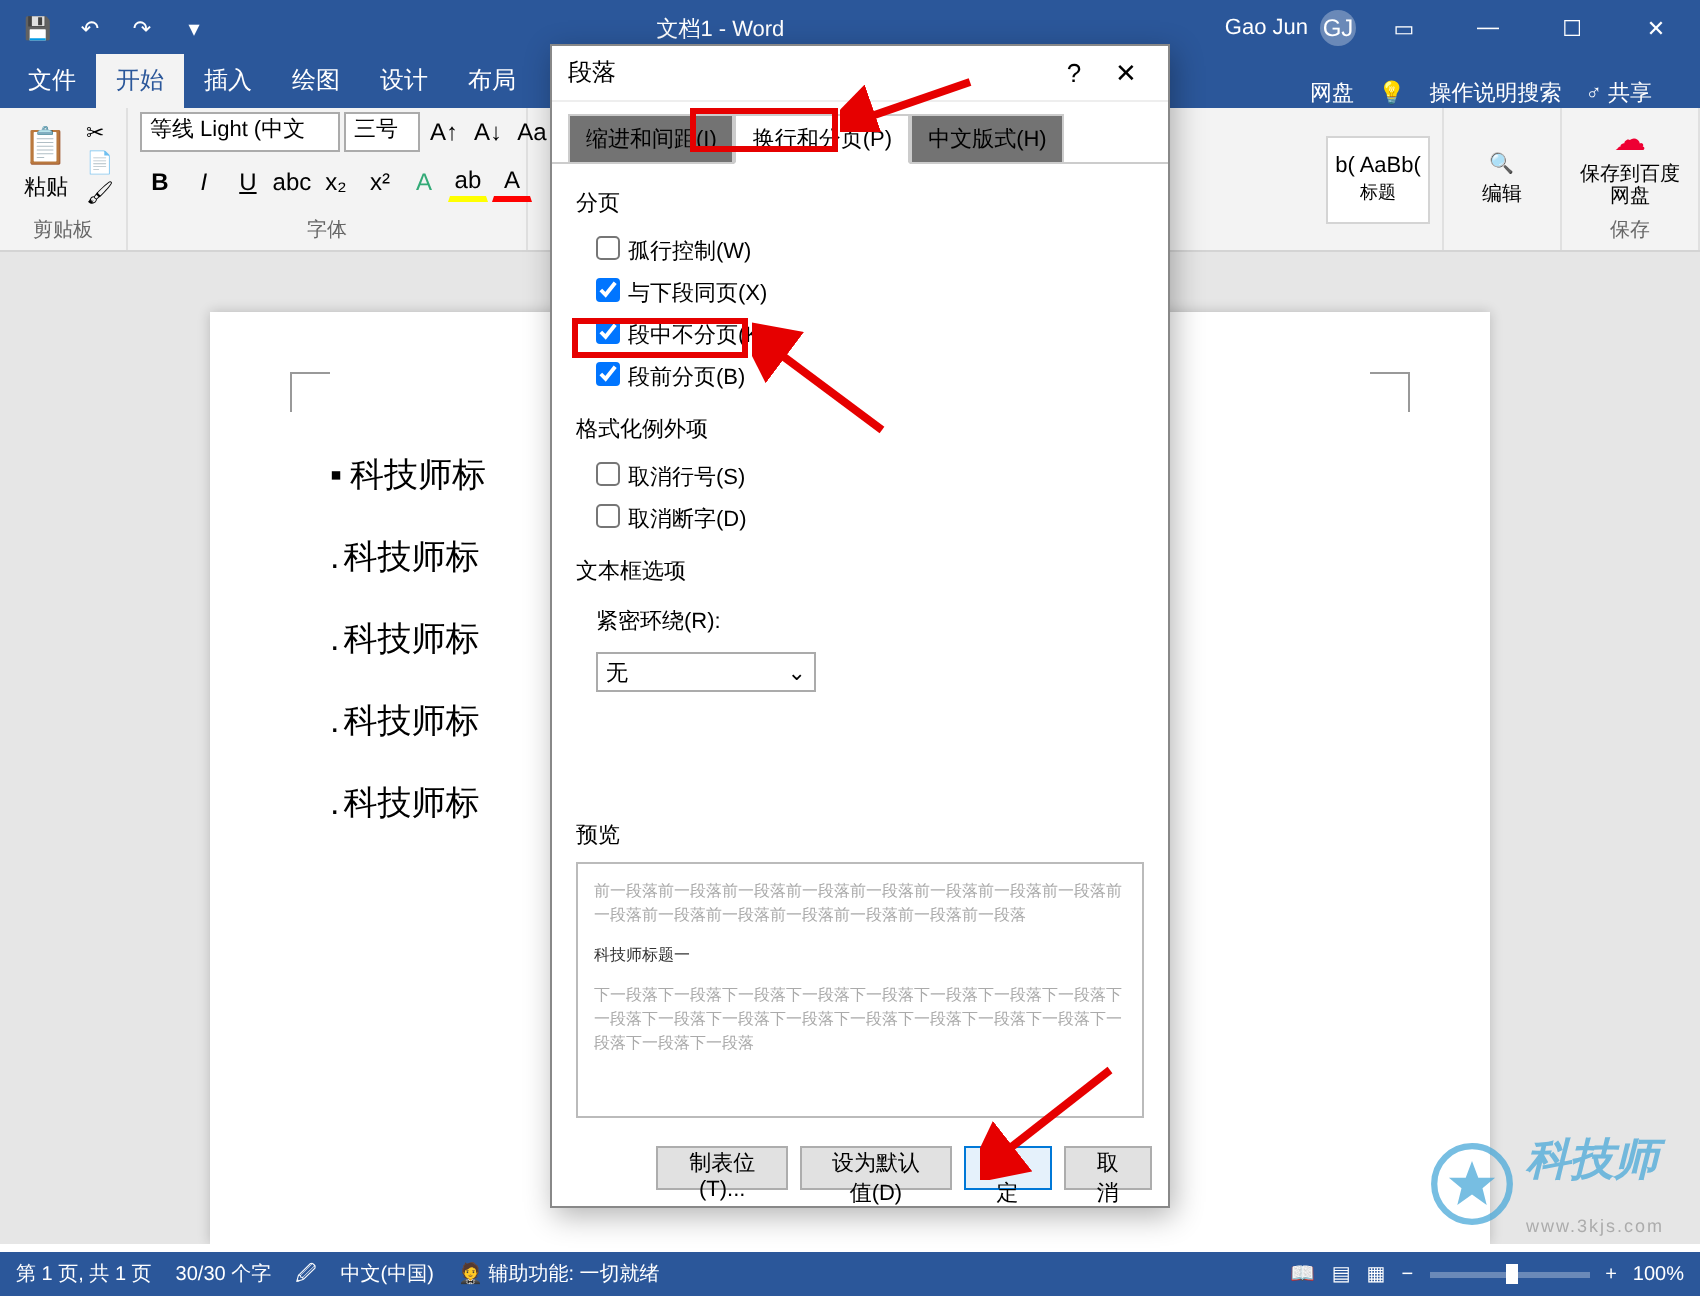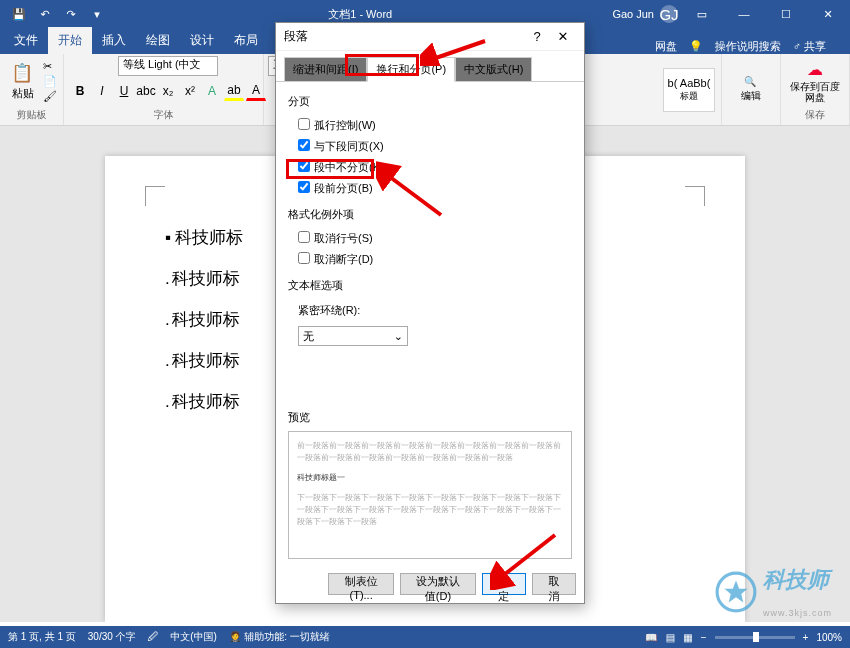--- a/index.html
+++ b/index.html
@@ -4,37 +4,37 @@
   <style>
     * { margin: 0; padding: 0; box-sizing: border-box; font-family: "Microsoft YaHei", Arial, sans-serif; }
     body { width: 850px; height: 648px; background: #fff; overflow: hidden; position: relative; }
     
     
     .titlebar { height: 28px; background: #2b579a; display: flex; align-items: center; color: #fff; font-size: 11px; }
     .titlebar-left { display: flex; align-items: center; gap: 4px; padding-left: 8px; }
     .qat-btn { width: 22px; height: 22px; display: flex; align-items: center; justify-content: center; color: #fff; cursor: pointer; }
     .titlebar-center { flex: 1; text-align: center; }
     .titlebar-right { display: flex; align-items: center; gap: 6px; padding-right: 4px; }
-    .user-badge { width: 18px; height: 18px; border-radius: 50%; background: #6a89b8; display: flex; align-items: center; justify-content: center; font-size: 15px; }
+    .user-badge { width: 18px; height: 18px; border-radius: 50%; background: #6a89b8; display: flex; align-items: center; justify-content: center; font-size: 12px; }
     .win-btn { width: 36px; height: 28px; display: flex; align-items: center; justify-content: center; cursor: pointer; }
     
     
     .ribbon-tabs { height: 26px; background: #2b579a; display: flex; align-items: flex-end; color: #fff; font-size: 12px; padding-left: 4px; }
     .ribbon-tab { padding: 5px 10px; cursor: pointer; }
     .ribbon-tab.active { background: #f3f3f3; color: #2b579a; }
     .ribbon-tabs-right { margin-left: auto; display: flex; align-items: center; padding-right: 24px; gap: 12px; font-size: 11px; }
     
     
     .ribbon { height: 72px; background: #f3f3f3; border-bottom: 1px solid #d4d4d4; display: flex; font-size: 11px; }
     .ribbon-group { border-right: 1px solid #e0e0e0; display: flex; flex-direction: column; padding: 2px 6px; }
     .ribbon-group-content { flex: 1; display: flex; align-items: center; gap: 3px; }
     .ribbon-group-label { text-align: center; font-size: 10px; color: #666; padding: 1px 0; }
     .paste-btn { width: 34px; height: 44px; display: flex; flex-direction: column; align-items: center; justify-content: center; gap: 2px; }
     .clip-icons { display: flex; flex-direction: column; gap: 2px; }
-    .font-select { height: 20px; border: 1px solid #ababab; background: #fff; font-size: 11px; padding: 0 4px; margin-left: 48px; }
+    .font-select { height: 20px; border: 1px solid #ababab; background: #fff; font-size: 11px; padding: 0 4px; }
     .font-row { display: flex; gap: 2px; margin-bottom: 2px; align-items: center; }
     .fmt-btn { width: 20px; height: 20px; border: 1px solid transparent; display: flex; align-items: center; justify-content: center; cursor: pointer; font-size: 12px; }
     .style-box { width: 52px; height: 44px; border: 1px solid #d4d4d4; background: #fff; display: flex; flex-direction: column; align-items: center; justify-content: center; font-size: 9px; gap: 1px; }
     .big-btn { width: 46px; display: flex; flex-direction: column; align-items: center; justify-content: center; gap: 2px; font-size: 10px; }
     
     
     .doc-area { background: #e6e6e6; height: 496px; display: flex; justify-content: center; padding-top: 30px; overflow: hidden; }
     .page { width: 640px; background: #fff; box-shadow: 0 0 6px rgba(0,0,0,0.2); padding: 40px 60px; position: relative; }
     .corner-tl, .corner-tr { position: absolute; width: 20px; height: 20px; border-color: #999; }
     .corner-tl { top: 30px; left: 40px; border-left: 1px solid #999; border-top: 1px solid #999; }

